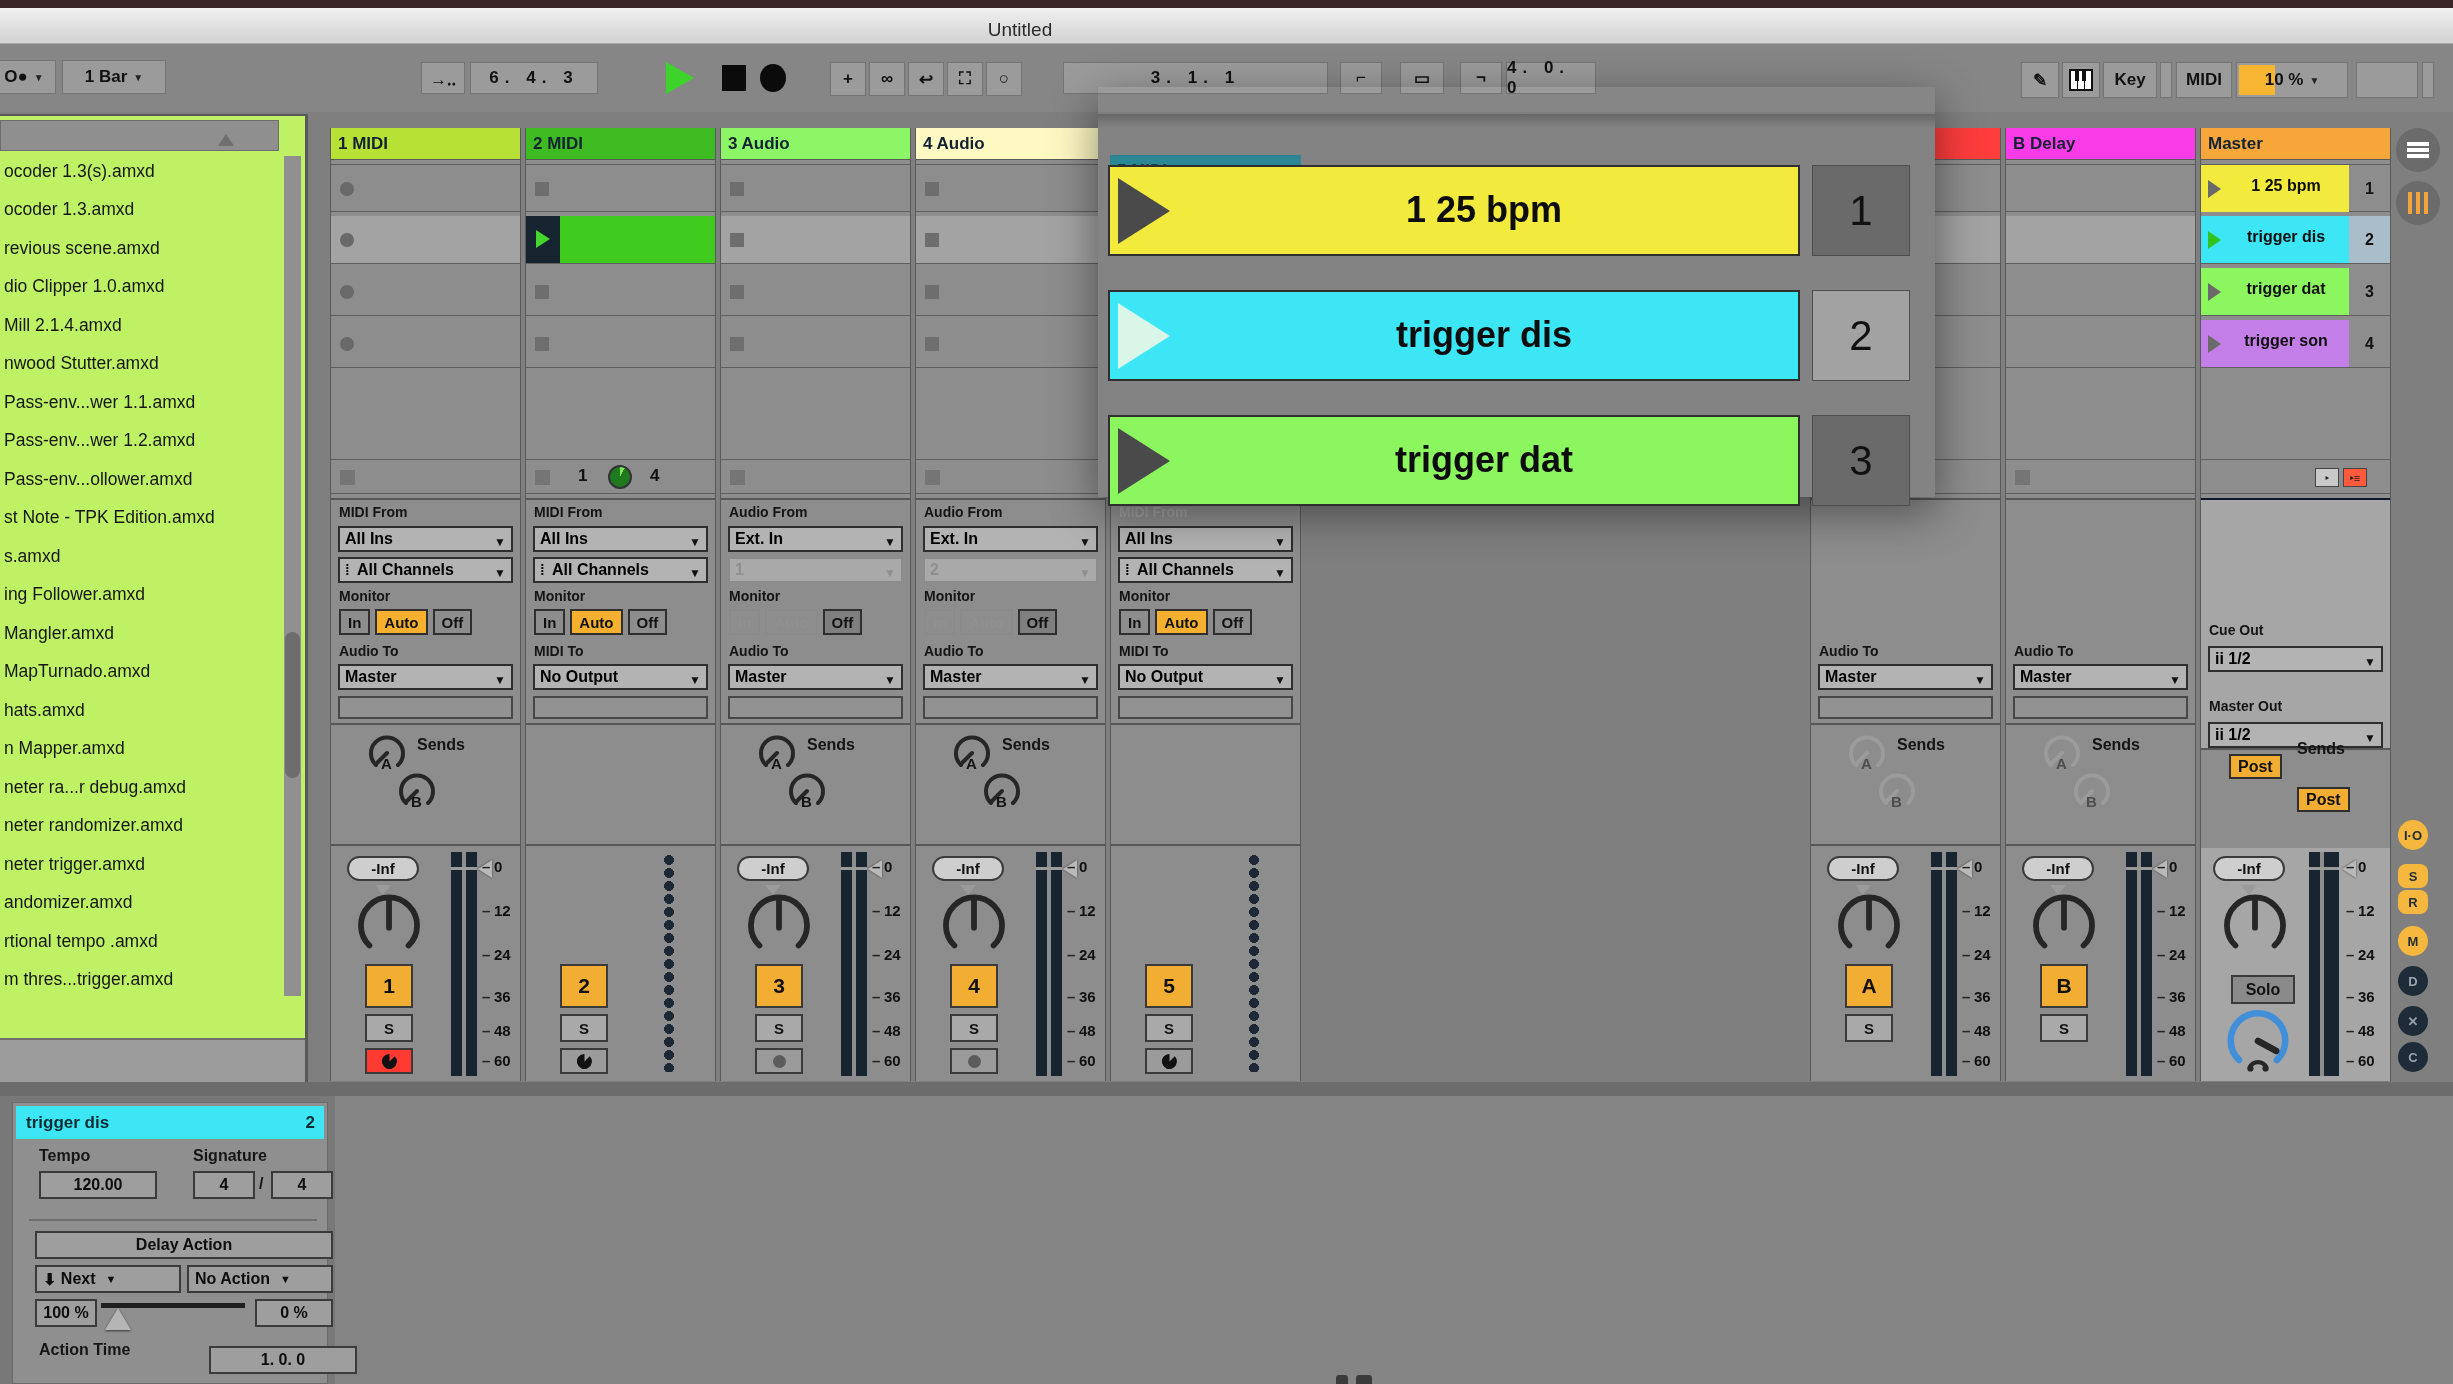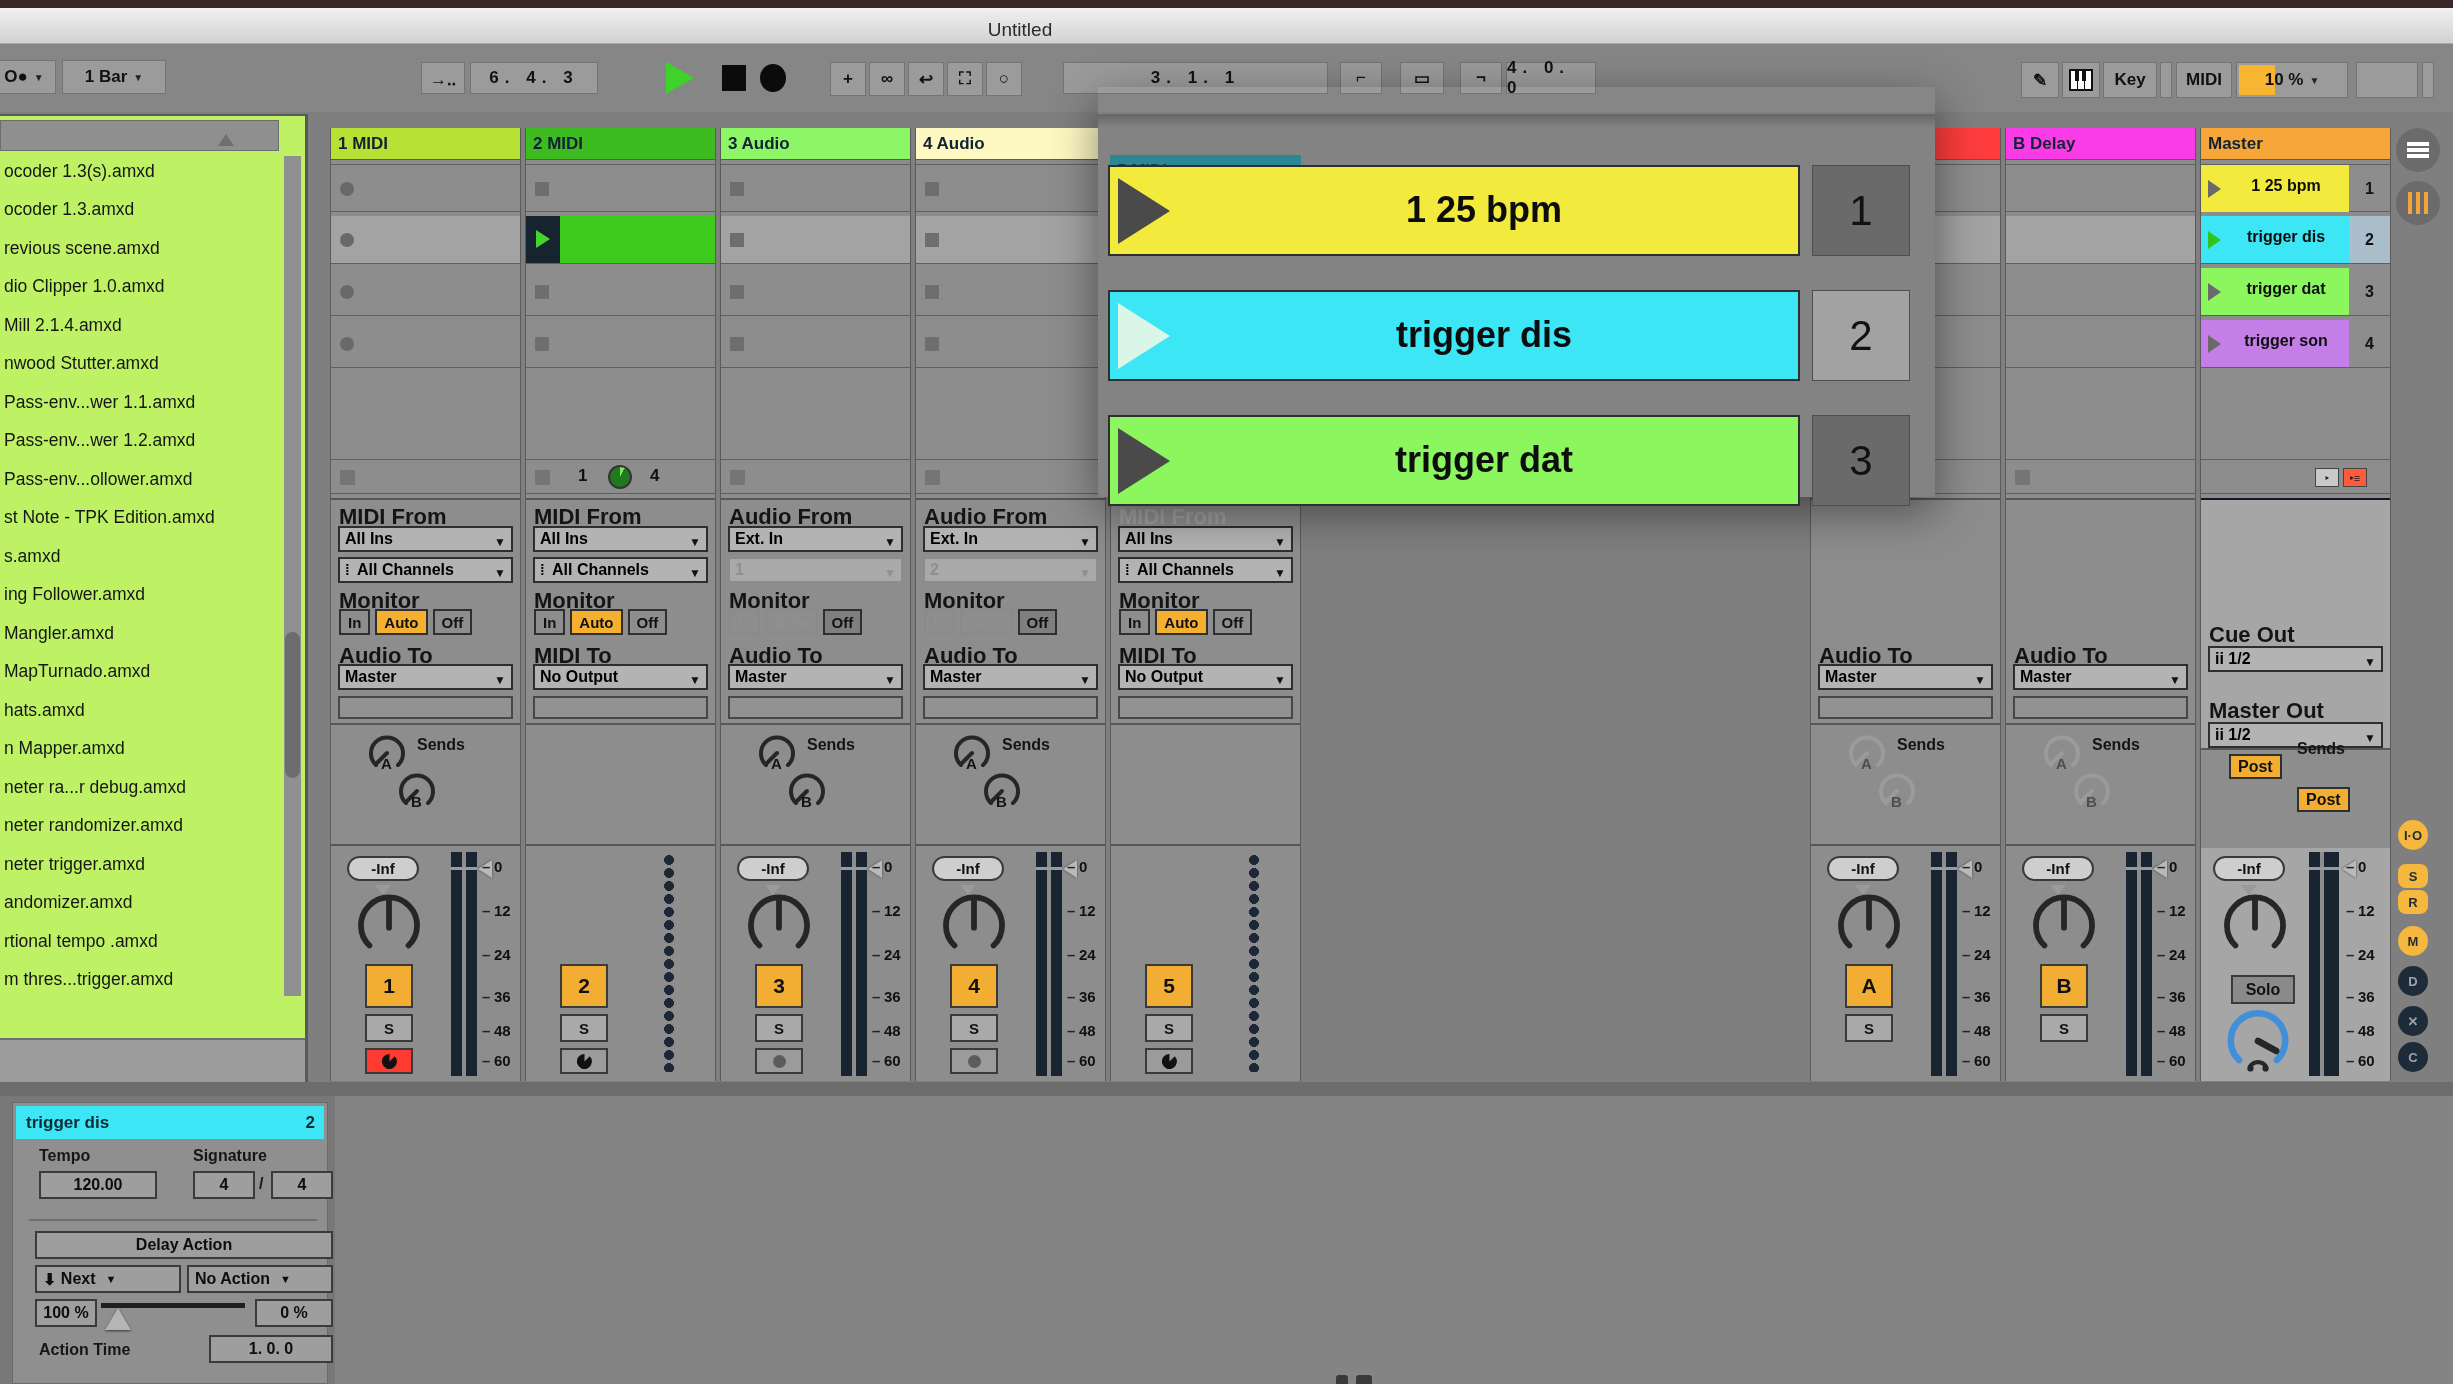--- a/index.html
+++ b/index.html
@@ -53,21 +53,21 @@
       border-top:9px solid transparent;border-bottom:9px solid transparent;}
   .clip-playing-fill{position:absolute;left:34px;right:0;top:0;height:47px;background:#3ecb1e;}
   .stoprow{position:absolute;left:0;right:0;top:331px;height:35px;border-top:1px solid #5f5f5f;border-bottom:1px solid #5f5f5f;}
   .stop-sq-s{position:absolute;left:9px;top:10px;width:15px;height:15px;background:#757575;}
   .status-num{position:absolute;top:6px;font-size:17px;font-weight:bold;color:#111;}
   .status-pie{position:absolute;left:82px;top:5px;width:24px;height:24px;border-radius:50%;
     background:conic-gradient(#7fe658 0 28deg,#1f7a1f 28deg 360deg);border:2px solid #333;}
 
   
   .io{position:absolute;left:0;right:0;top:370px;height:227px;border-top:2px solid #575757;border-bottom:2px solid #575757;}
-  .iolbl{position:absolute;left:8px;font-weight:bold;font-size:22px;color:#141414;white-space:nowrap;}
+  .iolbl{position:absolute;left:8px;font-weight:bold;font-size:14px;color:#141414;white-space:nowrap;}
   .iolbl.dim{color:#9f9f9f;}
   .dd{position:absolute;left:7px;right:7px;height:26px;background:#b3b3b3;border:2px solid #2e2e2e;
       font-weight:bold;font-size:16px;color:#000000;line-height:22px;padding-left:5px;white-space:nowrap;overflow:hidden;}
   .dd::after{content:"▼";position:absolute;right:5px;top:3px;font-size:12px;color:#111;}
   .dd.gray{color:#8f8f8f;border-color:#8c8c8c;background:#a9a9a9;}
   .dd.gray::after{color:#8f8f8f;}
   .chan-ico{display:inline-block;width:8px;letter-spacing:0;font-size:14px;margin-right:4px;}
   .mbtns{position:absolute;left:8px;top:109px;display:flex;gap:5px;}
   .mb{height:26px;border:2px solid #2f2f2f;background:#8d8d8d;color:#111;font-weight:bold;font-size:15px;
       display:flex;align-items:center;justify-content:center;padding:0 7px;}
@@ -843,18 +843,18 @@
         <span>Next</span>
       </div>
       <div class="scp-box scp-dd" style="left:174px;top:162px;width:146px;justify-content:flex-start;padding-left:6px">
         <span>No Action</span>
       </div>
       <div class="scp-box" style="left:22px;top:196px;width:62px">100 %</div>
       <div class="slider-line"></div>
       <div class="slider-thumb"></div>
       <div class="scp-box" style="left:242px;top:196px;width:78px">0 %</div>
       <div class="scp-lbl" style="left:26px;top:238px">Action Time</div>
-      <div class="scp-box" style="left:196px;top:232px;width:124px">1.  0.  0</div>
+      <div class="scp-box" style="left:196px;top:243px;width:148px">1.  0.  0</div>
     </div>
   </div>
   <div class="bott-mark" style="left:1336px;width:12px"></div>
   <div class="bott-mark" style="left:1356px;width:16px"></div>
 </div>
 
 </body></html>

